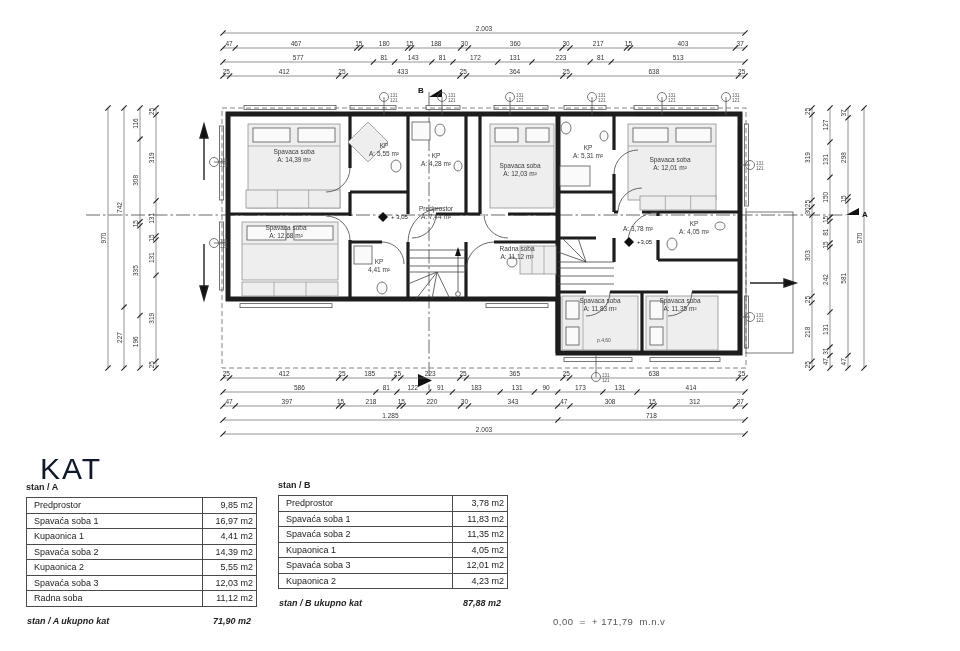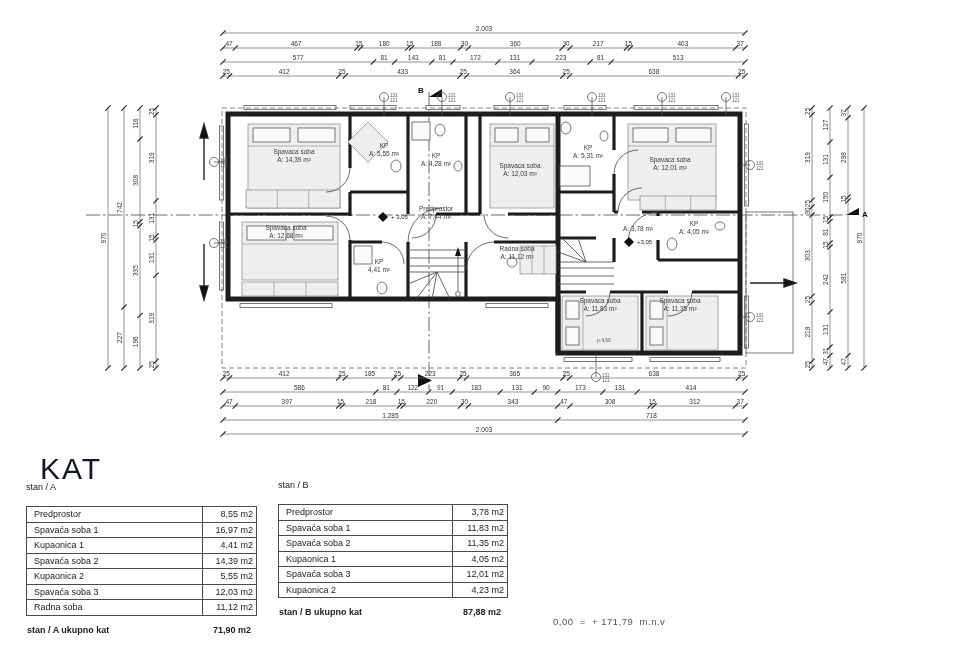--- a/index.html
+++ b/index.html
@@ -9,30 +9,30 @@
   #plan-svg{position:absolute;left:0;top:0;}
   .rlabel{position:absolute;transform:translate(-50%,-50%);font-size:6.5px;line-height:1.3;
           color:#3a3a3a;text-align:center;white-space:nowrap;}
   .rlabel .rname{display:block;}
   .rlabel .rarea{display:block;}
   .lvl{position:absolute;transform:translate(0,-50%);font-size:6px;color:#222;white-space:nowrap;}
   .tinylbl{position:absolute;font-size:5px;color:#555;white-space:nowrap;}
   .secletter{position:absolute;font-size:8px;font-weight:bold;color:#111;}
   .kat-title{position:absolute;left:26px;top:452px;font-size:30px;letter-spacing:2px;color:#0f172a;margin-left:14px;}
   .tblwrap{position:absolute;font-size:9px;color:#222;}
-  .thead{font-weight:normal;margin-bottom:14px;}
+  .thead{font-weight:bold;margin-bottom:5px;}
   .tbox{border:1.2px solid #4a4a4a;}
   .trow{display:flex;height:14.5px;align-items:center;border-bottom:0.9px solid #4a4a4a;}
   .trow:last-child{border-bottom:none;}
   .tname{flex:1;padding-left:7px;}
   .tval{border-left:1.1px solid #4a4a4a;text-align:right;padding-right:3px;height:100%;
         display:flex;align-items:center;justify-content:flex-end;}
   .ta .tval{width:50px;}
   .tb .tval{width:51px;}
-  .ttotal{display:flex;font-weight:bold;margin-top:9px;}
+  .ttotal{display:flex;font-weight:bold;margin-top:9px;font-style:italic;}
   .ttotal .tn{flex:1;padding-left:1px;}
   .ttotal .tv{padding-left:10px;}
   .ta .ttotal .tv{width:44px;}
   .tb .ttotal .tv{width:45px;}
   .note{position:absolute;left:553px;top:616px;font-size:9.5px;color:#555;
         letter-spacing:.5px;white-space:pre;}
 </style>
 </head>
 <body>
 
@@ -615,21 +615,21 @@
     <div class="secletter" style="left:862px;top:210px">A</div>
   </div>
 
   <div class="kat-title">KAT</div>
 
   <div class="tblwrap ta" style="left:26px;top:482px;width:231px">
     <div class="thead">stan / A</div>
     <div class="tbox">
       <div class="trow">
           <div class="tname">Predprostor</div>
-          <div class="tval">8,55 m2</div>
+          <div class="tval">9,85 m2</div>
         </div>
       <div class="trow">
           <div class="tname">Spavaća soba 1</div>
           <div class="tval">16,97 m2</div>
         </div>
       <div class="trow">
           <div class="tname">Kupaonica 1</div>
           <div class="tval">4,41 m2</div>
         </div>
       <div class="trow">

